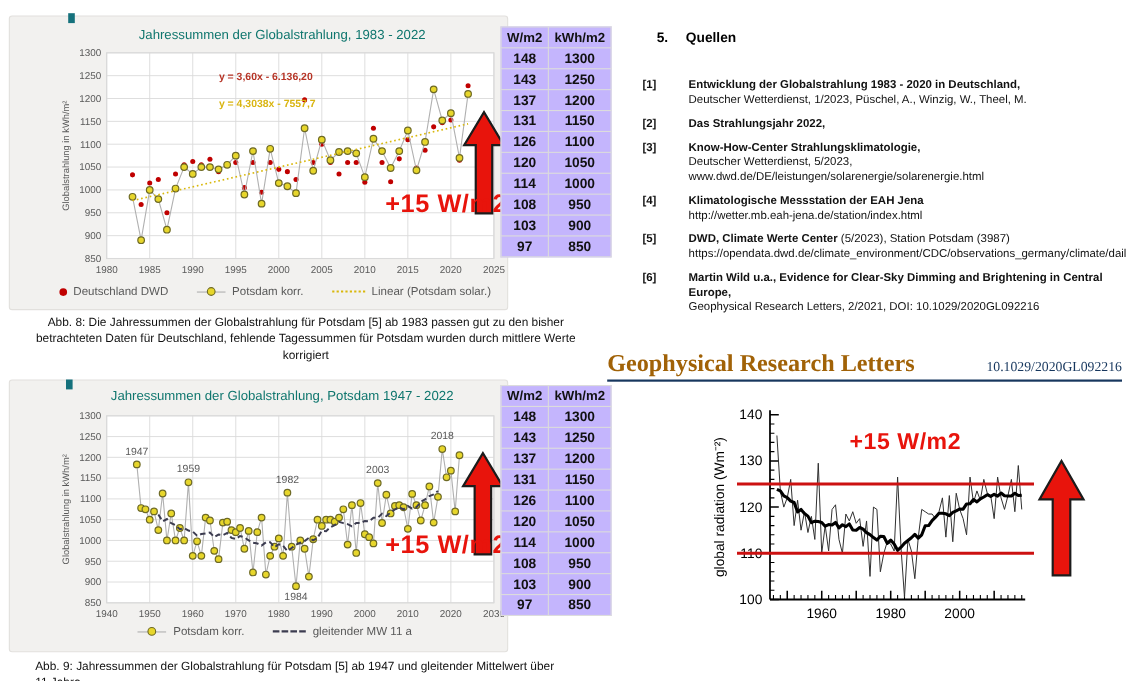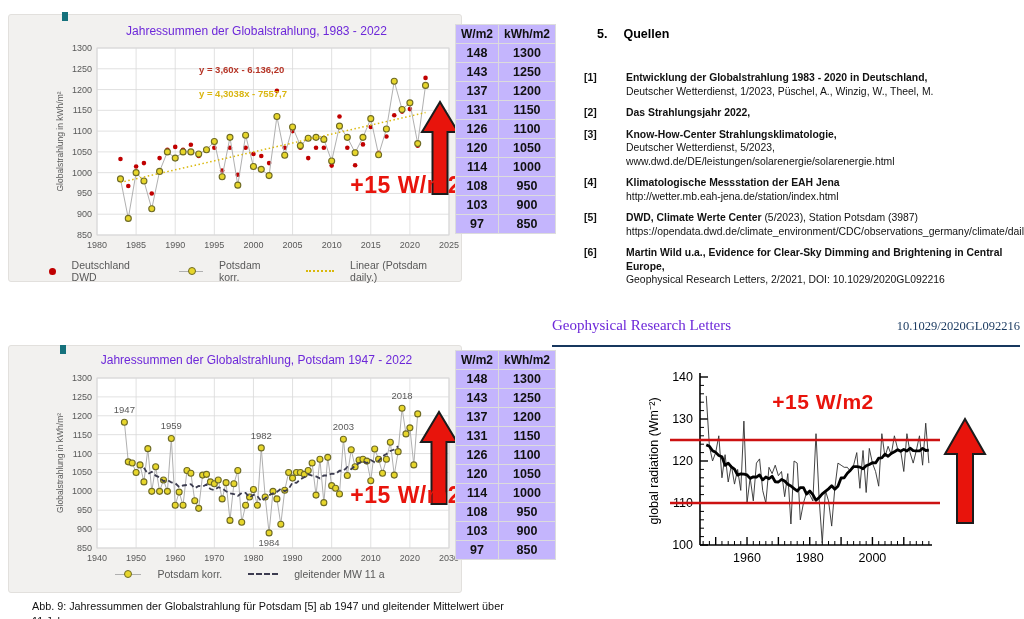--- a/index.html
+++ b/index.html
@@ -5,35 +5,35 @@
   html,body{margin:0;padding:0;background:#fff;}
   #app{position:relative;width:1024px;height:619px;background:#ffffff;
        font-family:"Liberation Sans",sans-serif;overflow:hidden;color:#1a1a1a;}
 
   
   .panel{position:absolute;background:#f2f1ef;border:1px solid #e2e0dd;border-radius:3px;}
   #panel1{left:8px;top:14px;width:452px;height:266px;}
   #panel2{left:8px;top:345px;width:452px;height:246px;}
   .panel svg{position:absolute;left:0;top:0;}
   .chart-title{position:absolute;left:55px;right:12px;text-align:center;
-               font-size:12px;color:#6d28d9;}
+               font-size:12px;color:#0f766e;}
   #panel1 .chart-title{top:9px;}
   #panel2 .chart-title{top:7px;}
   svg text{font-family:"Liberation Sans",sans-serif;}
   .tick{font-size:9px;fill:#595959;}
   .ylab{font-size:8.5px;fill:#595959;}
   .eq{font-size:9.5px;font-weight:bold;}
   .plabel{font-size:9.5px;fill:#595959;}
 
   
   .legend{position:absolute;left:40px;right:10px;display:flex;justify-content:center;
           gap:26px;font-size:10.5px;color:#595959;align-items:center;}
   #legend1{top:244px;}
   #legend2{top:222px;}
-  .leg-item{display:flex;align-items:center;gap:16px;}
+  .leg-item{display:flex;align-items:center;gap:6px;}
   .marker{display:inline-block;}
   .m-red{width:7px;height:7px;background:#c00000;border-radius:50%;}
   .m-yellow{width:26px;height:9px;position:relative;}
   .m-yellow::before{content:"";position:absolute;left:0;right:0;top:4px;border-top:1.4px solid #b0b0b0;}
   .m-yellow::after{content:"";position:absolute;left:9px;top:0.5px;width:6px;height:6px;
                    background:#e7d62b;border:1.2px solid #6e6a25;border-radius:50%;}
   .m-dotted{width:30px;height:0;border-top:2px dotted #d9b80c;}
   .m-dashed{width:30px;height:0;border-top:2px dashed #3c3c50;}
 
   
@@ -59,21 +59,21 @@
   #quellen-heading{position:absolute;left:597px;top:27px;font-size:12.5px;font-weight:bold;
                    display:flex;gap:16px;color:#000;}
   #refs{position:absolute;left:584px;top:71px;width:440px;display:flex;flex-direction:column;gap:8px;}
   .ref{display:grid;grid-template-columns:30px 1fr;column-gap:12px;font-size:10.4px;line-height:1.3;color:#111;}
   .ref .num{font-weight:bold;}
   .ref .b{font-weight:bold;}
 
   
   #grl-header{position:absolute;left:552px;top:317px;width:468px;display:flex;
               justify-content:space-between;align-items:baseline;}
-  .grl-journal{font-family:"Liberation Serif",serif;font-weight:normal;font-size:15px;color:#6d28d9;}
+  .grl-journal{font-family:"Liberation Serif",serif;font-weight:bold;font-size:22px;color:#a16207;}
   .grl-doi{font-family:"Liberation Serif",serif;font-size:12.5px;color:#17375e;}
   #grl-rule{position:absolute;left:552px;top:345px;width:468px;height:2px;background:#17375e;}
 
   
   #grl-fig{position:absolute;left:640px;top:352px;width:352px;height:245px;}
   .grl-tick{font-size:12.5px;fill:#000;}
   .grl-ylab{font-size:12.5px;fill:#000;}
   #grl-plus15{left:118px;top:38px;font-size:21px;width:130px;text-align:center;}
 
   .teal-mark{position:absolute;background:#15717c;}
@@ -217,21 +217,21 @@
         <span class="leg-item">
           <span class="marker m-red"></span>
           <span>Deutschland DWD</span>
         </span>
         <span class="leg-item">
           <span class="marker m-yellow"></span>
           <span>Potsdam korr.</span>
         </span>
         <span class="leg-item">
           <span class="marker m-dotted"></span>
-          <span>Linear (Potsdam daily.)</span>
+          <span>Linear (Potsdam solar.)</span>
         </span>
       </div>
     <svg class="arrow" style="left:411px;top:85px" width="40" height="96">
       <polygon points="12.5,94 12.5,32 2,32 20,2 38,32 27.5,32 27.5,94"></polygon>
     </svg>
     <div class="plus15" style="left:336px;top:157px">+15 W/m2</div>
   </section>
 
   <table class="conv-table" id="table1">
     <thead>
@@ -277,20 +277,21 @@
           <td>103</td>
           <td>900</td>
         </tr>
         <tr>
           <td>97</td>
           <td>850</td>
         </tr>
       </tbody>
   </table>
 
+  <div class="caption" id="caption8">Abb. 8: Die Jahressummen der Globalstrahlung für Potsdam [5] ab 1983 passen gut zu den bisher betrachteten Daten für Deutschland, fehlende Tagessummen für Potsdam wurden durch mittlere Werte korrigiert</div>
 
   <section class="panel" id="panel2">
     <svg id="svg2" width="452" height="246">
         <rect x="88" y="32" width="352" height="170" fill="#fff" stroke="#d9d9d9" stroke-width="1"></rect>
         <line x1="88" y1="32" x2="88" y2="202" stroke="#d9d9d9" stroke-width="0.8"></line>
         <text x="88" y="215" text-anchor="middle" class="tick">1940</text>
         <line x1="127.11111111111111" y1="32" x2="127.11111111111111" y2="202" stroke="#d9d9d9" stroke-width="0.8"></line>
         <text x="127.11111111111111" y="215" text-anchor="middle" class="tick">1950</text>
         <line x1="166.22222222222223" y1="32" x2="166.22222222222223" y2="202" stroke="#d9d9d9" stroke-width="0.8"></line>
         <text x="166.22222222222223" y="215" text-anchor="middle" class="tick">1960</text>

